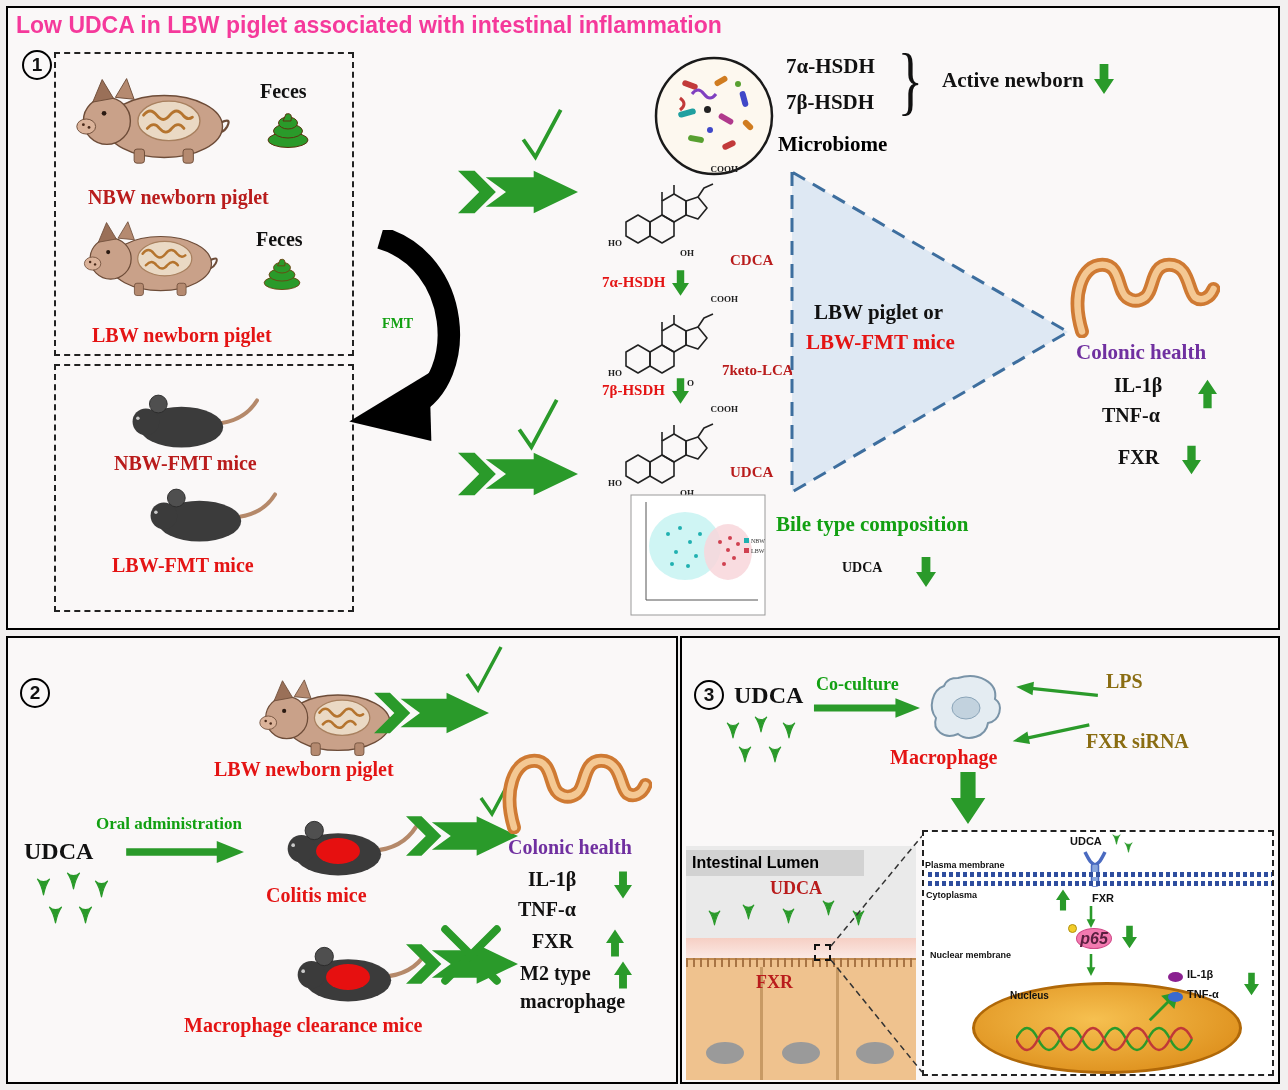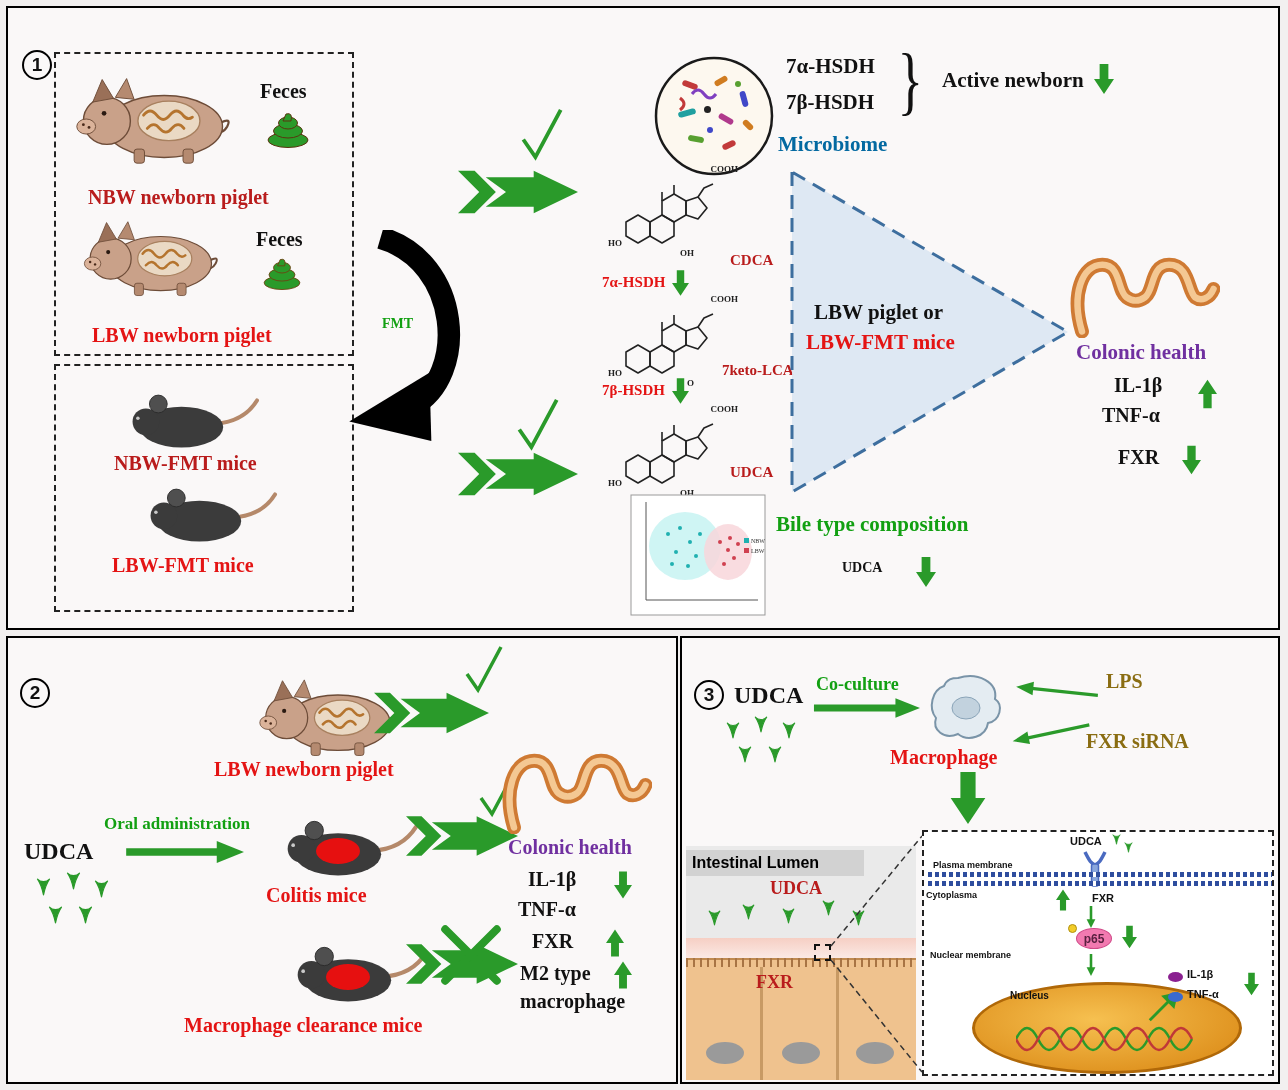--- a/index.html
+++ b/index.html
@@ -7,21 +7,21 @@
   .fig{position:relative;width:1288px;height:1090px;background:#f2f0f0;font-family:"Liberation Serif",serif;color:#111;overflow:hidden}
   .panel{position:absolute;border:2.5px solid #000;background:#faf8f8}
   .abs{position:absolute}
   .t{position:absolute;font-weight:bold;white-space:nowrap;line-height:1.15}
   .sans{font-family:"Liberation Sans",sans-serif}
   .pink{color:#f5399b}
   .blue{color:#b91c1c}
   .red{color:#e41414}
   .green{color:#12a012}
   .purple{color:#7030a0}
-  .cyan{color:#0369a1}
+  .cyan{color:#000000}
   .olive{color:#8a6d12}
   .f24{font-size:24px}.f23{font-size:23px}.f22{font-size:14px}.f21{font-size:21px}.f20{font-size:20px}
   .f18{font-size:18px}.f17{font-size:17px}.f16{font-size:16px}.f15{font-size:15px}.f11{font-size:11px}
   .f10{font-size:10px}.f9{font-size:9px}
   .dashbox{position:absolute;border:2px dashed #222}
   .circnum{position:absolute;width:30px;height:30px;border:2.5px solid #000;border-radius:50%;display:flex;align-items:center;justify-content:center;font-weight:bold;font-size:19px;font-family:"Liberation Sans",sans-serif}
   svg.icon{position:absolute;display:block;overflow:visible}
   .brace{position:absolute;font-size:76px;font-weight:400;line-height:1;transform:scaleX(.7)}
   .chemlbl{position:absolute;font-size:9px;font-weight:bold;color:#222}
   .steroid{position:absolute}
@@ -120,20 +120,21 @@
 <symbol id="sym-diaggreen" viewBox="0 0 36 36">
   <line x1="4" y1="32" x2="24" y2="12" stroke="#2a9a2a" stroke-width="3"></line>
   <polygon points="16,6 34,2 30,20" fill="#2a9a2a"></polygon>
 </symbol>
 </defs>
 </svg>
 
 <div class="fig">
 
   <div class="panel" style="left:6px;top:6px;width:1274px;height:624px">
+    <div class="t sans pink f23" style="left:8px;top:4px">Low UDCA in LBW piglet associated with intestinal inflammation</div>
     <div class="circnum" style="left:14px;top:42px">1</div>
 
     <div class="dashbox" style="left:46px;top:44px;width:300px;height:304px"></div>
     <svg class="icon" style="left:64px;top:64px;width:160px;height:94px">
         <use href="#sym-pig"></use>
       </svg>
     <div class="t f20" style="left:252px;top:72px">Feces</div>
     <svg class="icon" style="left:258px;top:102px;width:44px;height:38px;color:#7a4a1e" fill="currentColor" stroke="#5a340f">
         <use href="#sym-poop"></use>
       </svg>
@@ -316,21 +317,21 @@
     <svg class="icon" style="left:86px;top:242px;width:15px;height:18px;color:#a1238f">
         <use href="#sym-mol"></use>
       </svg>
     <svg class="icon" style="left:40px;top:268px;width:15px;height:18px;color:#a1238f">
         <use href="#sym-mol"></use>
       </svg>
     <svg class="icon" style="left:70px;top:268px;width:15px;height:18px;color:#a1238f">
         <use href="#sym-mol"></use>
       </svg>
 
-    <div class="t green f17" style="left:96px;top:176px">Oral administration</div>
+    <div class="t green f17" style="left:88px;top:176px">Oral administration</div>
     <svg class="icon" style="left:86px;top:202px;width:180px;height:24px;color:#0a0a0a">
         <use href="#sym-harrow"></use>
       </svg>
 
     <svg class="icon" style="left:268px;top:176px;width:148px;height:66px">
         <use href="#sym-mouse"></use>
       </svg>
     <div class="ellip" style="left:308px;top:200px;width:44px;height:26px;background:#e61010"></div>
     <div class="t red f20" style="left:258px;top:246px">Colitis mice</div>
     <svg class="icon" style="left:398px;top:178px;width:112px;height:40px;color:#0a0a0a">
@@ -459,33 +460,33 @@
           <use href="#sym-mol"></use>
         </svg>
       <svg class="icon" style="left:200px;top:10px;width:9px;height:11px;color:#a1238f">
           <use href="#sym-mol"></use>
         </svg>
       <svg class="icon" style="left:158px;top:18px;width:26px;height:38px">
           <use href="#sym-receptor"></use>
         </svg>
       <div class="membrane" style="left:4px;top:40px;width:344px"></div>
       <div class="membrane" style="left:4px;top:49px;width:344px"></div>
-      <div class="t sans f9" style="left:9px;top:28px">Plasma membrane</div>
+      <div class="t sans f9" style="left:1px;top:28px">Plasma membrane</div>
       <div class="t sans f9" style="left:2px;top:58px">Cytoplasma</div>
       <svg class="icon" style="left:132px;top:56px;width:14px;height:24px;color:#2a2ae8;transform:rotate(180deg)">
           <use href="#sym-varrow"></use>
         </svg>
       <div class="t sans f11" style="left:168px;top:60px">FXR</div>
       <svg class="icon" style="left:160px;top:74px;width:14px;height:22px">
           <use href="#sym-greenarrow"></use>
           <style>use{color:#2a9a2a}</style>
         </svg>
       <div class="ellip" style="left:144px;top:92px;width:9px;height:9px;background:#f2cc28;border:1px solid #b09010"></div>
       <div class="ellip" style="left:152px;top:96px;width:36px;height:21px;background:#f27ab0;border:1.5px solid #d04888;display:flex;align-items:center;justify-content:center">
-        <span class="sans" style="font-size:12px;font-weight:bold;color:#5a2040">p65</span>
+        <span class="sans" style="font-size:16px;font-weight:bold;font-style:italic;color:#5a2040">p65</span>
       </div>
       <svg class="icon" style="left:198px;top:92px;width:15px;height:26px;color:#e41414">
           <use href="#sym-varrow"></use>
         </svg>
       <svg class="icon" style="left:160px;top:122px;width:14px;height:22px;color:#2a9a2a">
           <use href="#sym-greenarrow"></use>
         </svg>
       <div class="t sans f9" style="left:6px;top:118px">Nuclear membrane</div>
       <div class="ellip" style="left:48px;top:150px;width:270px;height:92px;background:radial-gradient(ellipse at 45% 40%,#f6c050,#d88410);border:3px solid #b06808"></div>
       <div class="t sans f10" style="left:86px;top:158px">Nucleus</div>

